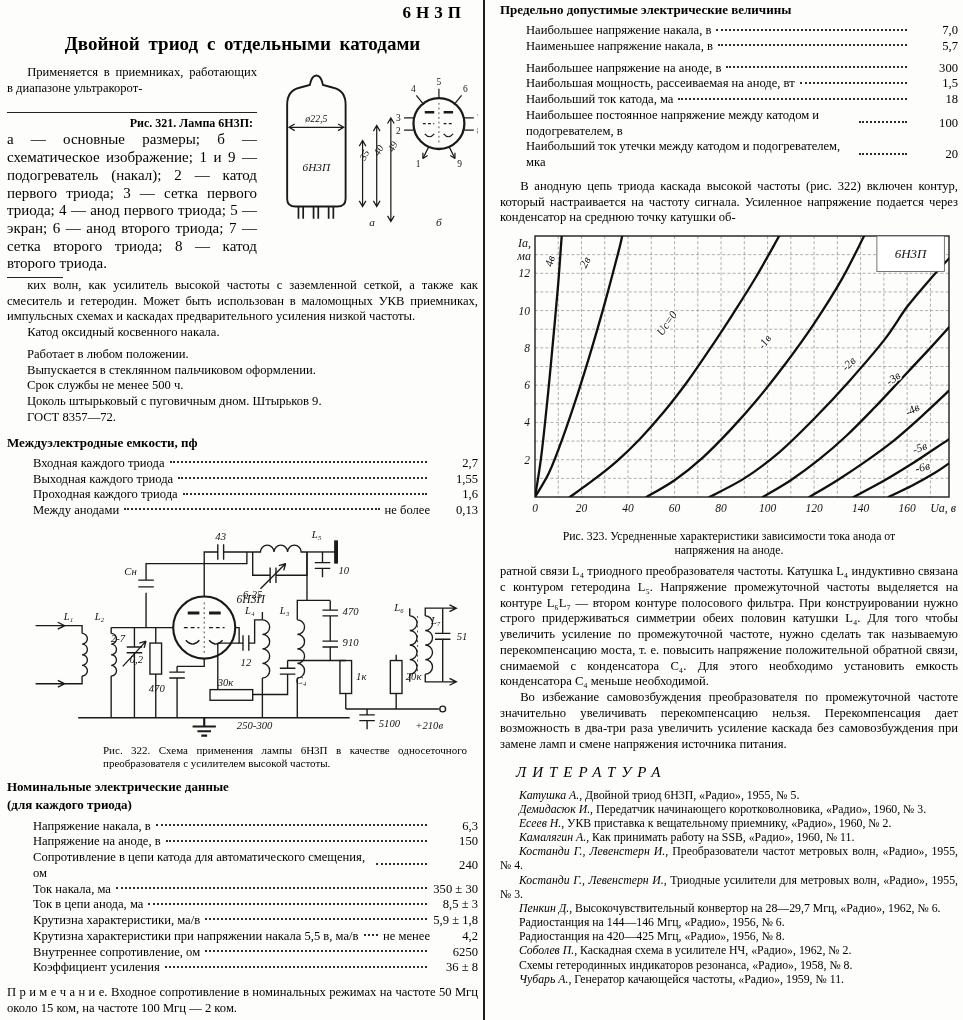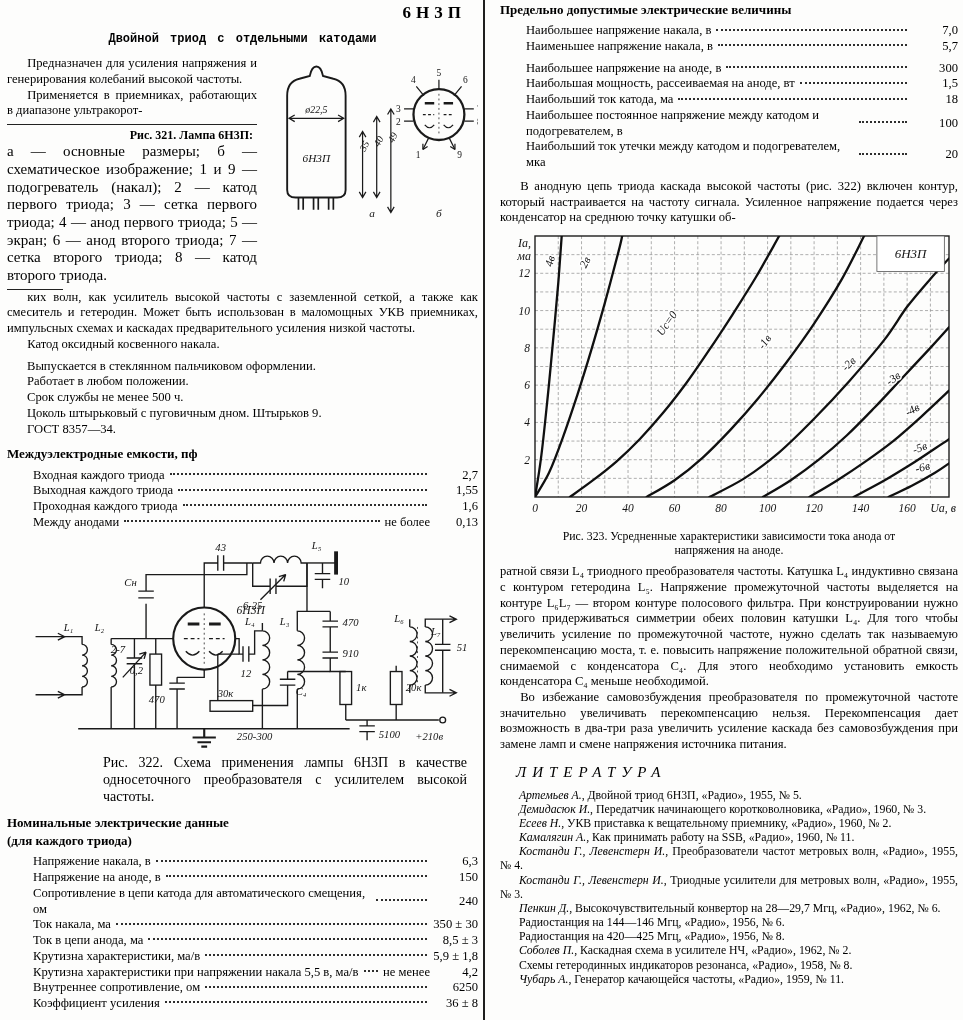--- a/index.html
+++ b/index.html
@@ -5,61 +5,60 @@
   html,body{margin:0;padding:0;background:#e8e8e8;}
   .page{position:relative;width:963px;height:1020px;background:#fdfdfc;color:#000000;
         font-family:"Liberation Serif","DejaVu Serif",serif;font-size:12.6px;line-height:1.25;
         overflow:hidden;}
   .col-rule{position:absolute;left:483px;top:0;width:2px;height:100%;background:#1e1e1e;}
   .lcol{position:absolute;left:7px;top:2px;width:471px;height:1016px;overflow:hidden;}
   .rcol{position:absolute;left:500px;top:2px;width:458px;height:1016px;overflow:hidden;}
   p{margin:0;}
   .p{text-indent:1.6em;text-align:justify;}
   .tube-head{text-align:right;font-weight:bold;font-size:17px;letter-spacing:5px;padding-right:12px;}
-  .main-title{text-align:center;font-weight:bold;font-size:12px;margin:9px 0 9px;word-spacing:4px;font-family:Liberation Mono, monospace;}
+  .main-title{text-align:center;font-weight:bold;font-size:19px;margin:9px 0 9px;word-spacing:4px;}
   .introrow{display:flex;}
   .introleft{width:250px;flex:0 0 250px;}
   .introright{flex:1;display:flex;justify-content:center;}
-  .figcap{margin-top:5px;}
+  .figcap{margin-top:16px;}
   .capline{border-top:1.6px solid #222;margin:3px 0 3px;}
   .capline2{width:56px;border-top:1.6px solid #222;margin-top:4px;}
   .captitle{text-align:right;font-size:12px;font-weight:600;padding-right:4px;}
   .capbody{font-size:15px;line-height:1.18;text-align:justify;}
   .sechead{font-weight:bold;font-size:13px;margin:9px 0 5px;}
   .subhead{font-weight:bold;font-size:13px;margin:-4px 0 5px;}
   .specrow{display:flex;align-items:center;padding-left:26px;}
   .specrow .lbl{flex:0 1 auto;max-width:76%;}
   .specrow .dots{flex:1 1 auto;min-width:12px;border-bottom:2px dotted #2e2e2e;margin:0 5px 3px;}
   .specrow .qual{white-space:nowrap;margin-right:2px;}
   .specrow .qual:empty{margin:0;}
   .specrow .val{white-space:nowrap;text-align:right;min-width:46px;}
   .feat{padding-left:20px;}
   .gap4{height:4px;}.gap6{height:6px;}.gap8{height:8px;}
-  .cap322{margin:3px 0 6px 96px;width:364px;font-size:14px;line-height:1.2;text-align:justify;}
+  .cap322{margin:3px 0 6px 96px;width:364px;font-size:11px;line-height:1.2;text-align:justify;}
   .cap323{margin:2px auto 7px;width:86%;font-size:11.8px;line-height:1.2;text-align:center;}
   .note{margin-top:9px;text-align:justify;}
   .lit-head{font-weight:normal;font-style:italic;font-size:15px;letter-spacing:6px;margin:10px 16px 6px;}
   .bib{font-size:11.8px;line-height:1.2;text-indent:1.6em;text-align:justify;}
   .bib i{font-style:italic;}
   svg text{font-family:"Liberation Serif","DejaVu Serif",serif;}
   .figwrap{display:flex;justify-content:center;}
 </style>
 </head>
 <body>
 
 <div class="page">
   <div class="col-rule"></div>
 
   <div class="lcol">
     <div class="tube-head">6Н3П</div>
     <div class="main-title">Двойной триод с отдельными катодами</div>
 
     <div class="introrow">
       <div class="introleft">
-        <p class="p">Предназначен для усиления напряжения и генерирования колебаний высокой частоты.</p>
         <p class="p">Применяется в приемниках, работающих в диапазоне ультракорот-</p>
         <div class="figcap">
           <div class="capline"></div>
           <p class="captitle">Рис. 321. Лампа 6Н3П:</p>
           <p class="capbody">а — основные размеры; б — схематическое изображение; 1 и 9 — подогреватель (накал); 2 — катод первого триода; 3 — сетка первого триода; 4 — анод первого триода; 5 — экран; 6 — анод второго триода; 7 — сетка второго триода; 8 — катод второго триода.</p>
           <div class="capline2"></div>
         </div>
       </div>
       <div class="introright">
         <svg width="230" height="168" viewBox="0 0 244 178">
@@ -95,29 +94,29 @@
             <text x="171" y="108" font-size="10" text-anchor="middle" fill="#141414">1</text>
             <text x="215" y="108" font-size="10" text-anchor="middle" fill="#141414">9</text>
           </svg>
       </div>
     </div>
 
     <p class="p">ких волн, как усилитель высокой частоты с заземленной сеткой, а также как смеситель и гетеродин. Может быть использован в маломощных УКВ приемниках, импульсных схемах и каскадах предварительного усиления низкой частоты.</p>
     <p class="p">Катод оксидный косвенного накала.</p>
     <div class="gap6"></div>
 
+      <p class="feat">Работает в любом положении.</p>
+
       <p class="feat">Выпускается в стеклянном пальчиковом оформлении.</p>
 
-      <p class="feat">Работает в любом положении.</p>
-
       <p class="feat">Срок службы не менее 500 ч.</p>
 
       <p class="feat">Цоколь штырьковый с пуговичным дном. Штырьков 9.</p>
 
-      <p class="feat">ГОСТ 8357—34.</p>
+      <p class="feat">ГОСТ 8357—72.</p>
 
     <div class="sechead">Междуэлектродные емкости, пф</div>
 
       <div class="specrow">
         <span class="lbl">Входная каждого триода</span>
         <span class="dots"></span>
         <span class="qual"></span>
         <span class="val">2,7</span>
       </div>
 
@@ -426,21 +425,21 @@
         <text x="395.5056179775281" y="151.4142857142857" font-size="11.5" font-style="italic" fill="#141414" text-anchor="middle" transform="rotate(-36 395.5056179775281 151.4142857142857)" stroke="#ffffff" stroke-width="3" paint-order="stroke">-3в</text>
         <text x="414.1123595505618" y="183.10714285714283" font-size="11.5" font-style="italic" fill="#141414" text-anchor="middle" transform="rotate(-28 414.1123595505618 183.10714285714283)" stroke="#ffffff" stroke-width="3" paint-order="stroke">-4в</text>
         <text x="421.08988764044943" y="221.325" font-size="11.5" font-style="italic" fill="#141414" text-anchor="middle" transform="rotate(-20 421.08988764044943 221.325)" stroke="#ffffff" stroke-width="3" paint-order="stroke">-5в</text>
         <text x="423.4157303370786" y="240.9" font-size="11.5" font-style="italic" fill="#141414" text-anchor="middle" transform="rotate(-14 423.4157303370786 240.9)" stroke="#ffffff" stroke-width="3" paint-order="stroke">-6в</text>
       </svg>
     <p class="cap323">Рис. 323. Усредненные характеристики зависимости тока анода от напряжения на аноде.</p>
     <p style="text-align:justify;">ратной связи L₄ триодного преобразователя частоты. Катушка L₄ индуктивно связана с контуром гетеродина L₅. Напряжение промежуточной частоты выделяется на контуре L₆L₇ — втором контуре полосового фильтра. При конструировании нужно строго придерживаться симметрии обеих половин катушки L₄. Для того чтобы увеличить усиление по промежуточной частоте, нужно сделать так называемую перекомпенсацию моста, т. е. повысить напряжение положительной обратной связи, снимаемой с конденсатора С₄. Для этого необходимо установить емкость конденсатора С₄ меньше необходимой.</p>
     <p class="p">Во избежание самовозбуждения преобразователя по промежуточной частоте значительно увеличивать перекомпенсацию нельзя. Перекомпенсация дает возможность в два-три раза увеличить усиление каскада без самовозбуждения при замене ламп и смене напряжения источника питания.</p>
     <div class="lit-head">ЛИТЕРАТУРА</div>
     
-      <p class="bib"><i>Артемьев А.</i><span>, Двойной триод 6Н3П, «Радио», 1955, № 5.</span></p>
+      <p class="bib"><i>Катушка А.</i><span>, Двойной триод 6Н3П, «Радио», 1955, № 5.</span></p>
     
       <p class="bib"><i>Демидасюк И.</i><span>, Передатчик начинающего коротковолновика, «Радио», 1960, № 3.</span></p>
     
       <p class="bib"><i>Есеев Н.</i><span>, УКВ приставка к вещательному приемнику, «Радио», 1960, № 2.</span></p>
     
       <p class="bib"><i>Камалягин А.</i><span>, Как принимать работу на SSB, «Радио», 1960, № 11.</span></p>
     
       <p class="bib"><i>Костанди Г., Левенстерн И.</i><span>, Преобразователи частот метровых волн, «Радио», 1955, № 4.</span></p>
     
       <p class="bib"><i>Костанди Г., Левенстерн И.</i><span>, Триодные усилители для метровых волн, «Радио», 1955, № 3.</span></p>

